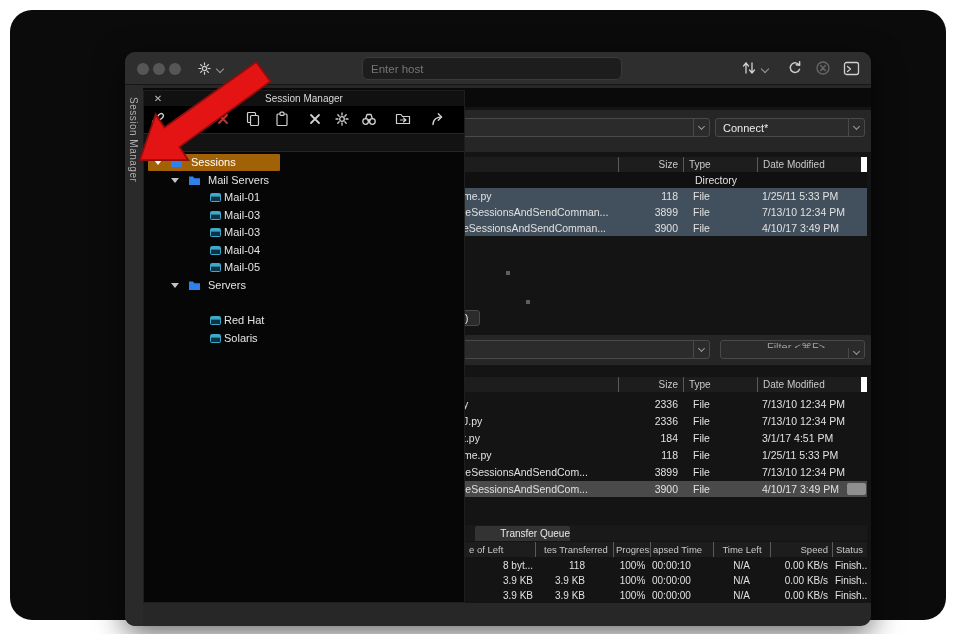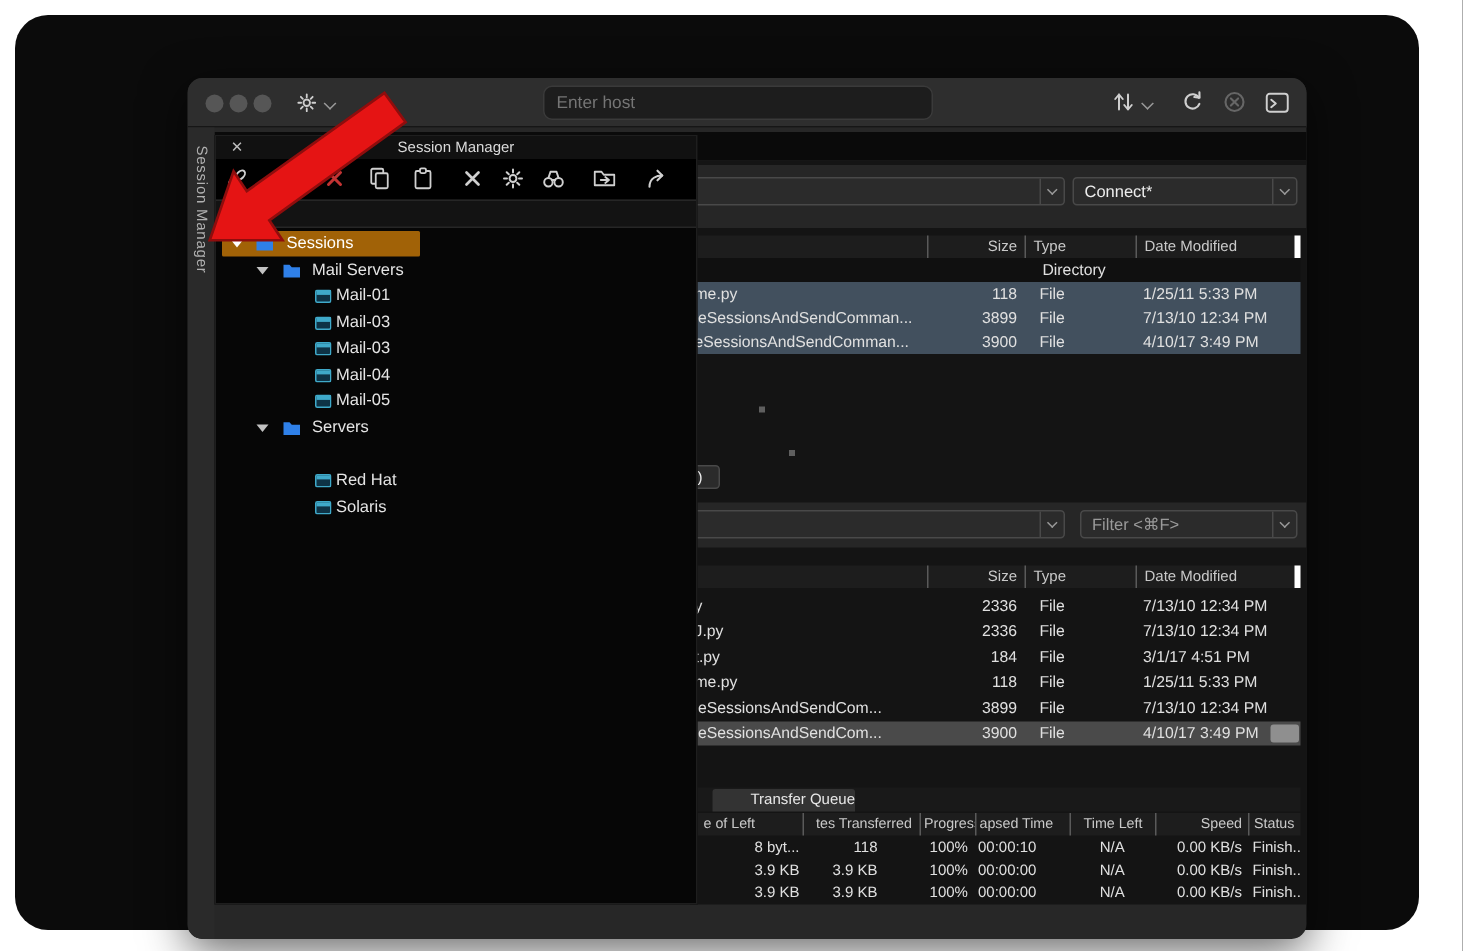--- a/index.html
+++ b/index.html
@@ -29,21 +29,21 @@
   .fl-head { position:absolute; left:335px; width:407px; height:15px; background:#1d1d1d; font-size:10px; color:#c9c9c9; }
   .fl-row  { position:absolute; left:335px; width:407px; height:16px; font-size:10.5px; color:#e0e0e0; }
   .cell { position:absolute; top:0; height:100%; line-height:15px; overflow:hidden; white-space:nowrap; }
   .fl-row .cell { line-height:16px; }
   .cn { left:0;    width:158px; padding-left:3px; }
   .cs { left:158px; width:65px;  text-align:right; padding-right:5px; }
   .ct { left:223px; width:74px;  padding-left:10px; }
   .cd { left:297px; width:110px; padding-left:5px; }
   .fl-head .ct { padding-left:5px; }
   .fl-head .cs, .fl-head .ct, .fl-head .cd { border-left:1px solid #5a5a5a; }
-  .fl-head .cd { border-right:4px solid #ffffff; }
+  .fl-head .cd { border-right:6px solid #ffffff; }
   .hl1 { background:#42505e; }
   .hl2 { background:#4a4a4a; }
 
   .tq-bar { position:absolute; left:335px; top:473px; width:407px; height:16px; background:#191919; }
   .tq-tab { position:absolute; left:15px; top:1px; width:95px; height:15px; background:#333333; color:#e8e8e8; font-size:10px; text-align:right; line-height:15px; border-radius:2px 2px 0 0; }
   .tq-head { position:absolute; left:340px; top:490px; width:402px; height:15px; background:#1d1d1d; font-size:9.5px; color:#c9c9c9; }
   .tq-row  { position:absolute; left:340px; width:402px; height:15px; font-size:10px; color:#e0e0e0; }
   .tq-head .cell, .tq-row .cell { line-height:15px; }
   .t1 { left:0;    width:70px;  padding-left:4px; }
   .t2 { left:70px;  width:78px; padding-left:8px; }
@@ -192,21 +192,21 @@
         <span class="lab" style="padding-left:4px;font-size:10px;">)</span>
       </div>
 
       <div class="row-band" style="top:283px;height:30px;"></div>
       <div class="combo" style="left:335px;top:288px;width:250px;">
         <span class="lab"></span>
         <span class="cbx">
             <span class="chev"></span>
           </span>
       </div>
-      <div class="combo" style="left:595px;top:288px;width:145px;">
+      <div class="combo" style="left:595px;top:288px;width:145px;flex-direction:column;">
         <span class="lab dim">Filter &lt;⌘F&gt;</span>
         <span class="cbx">
             <span class="chev"></span>
           </span>
       </div>
 
       <div class="fl-head" style="top:325px;">
         <span class="cell cn"></span>
         <span class="cell cs">Size</span>
         <span class="cell ct">Type</span>

